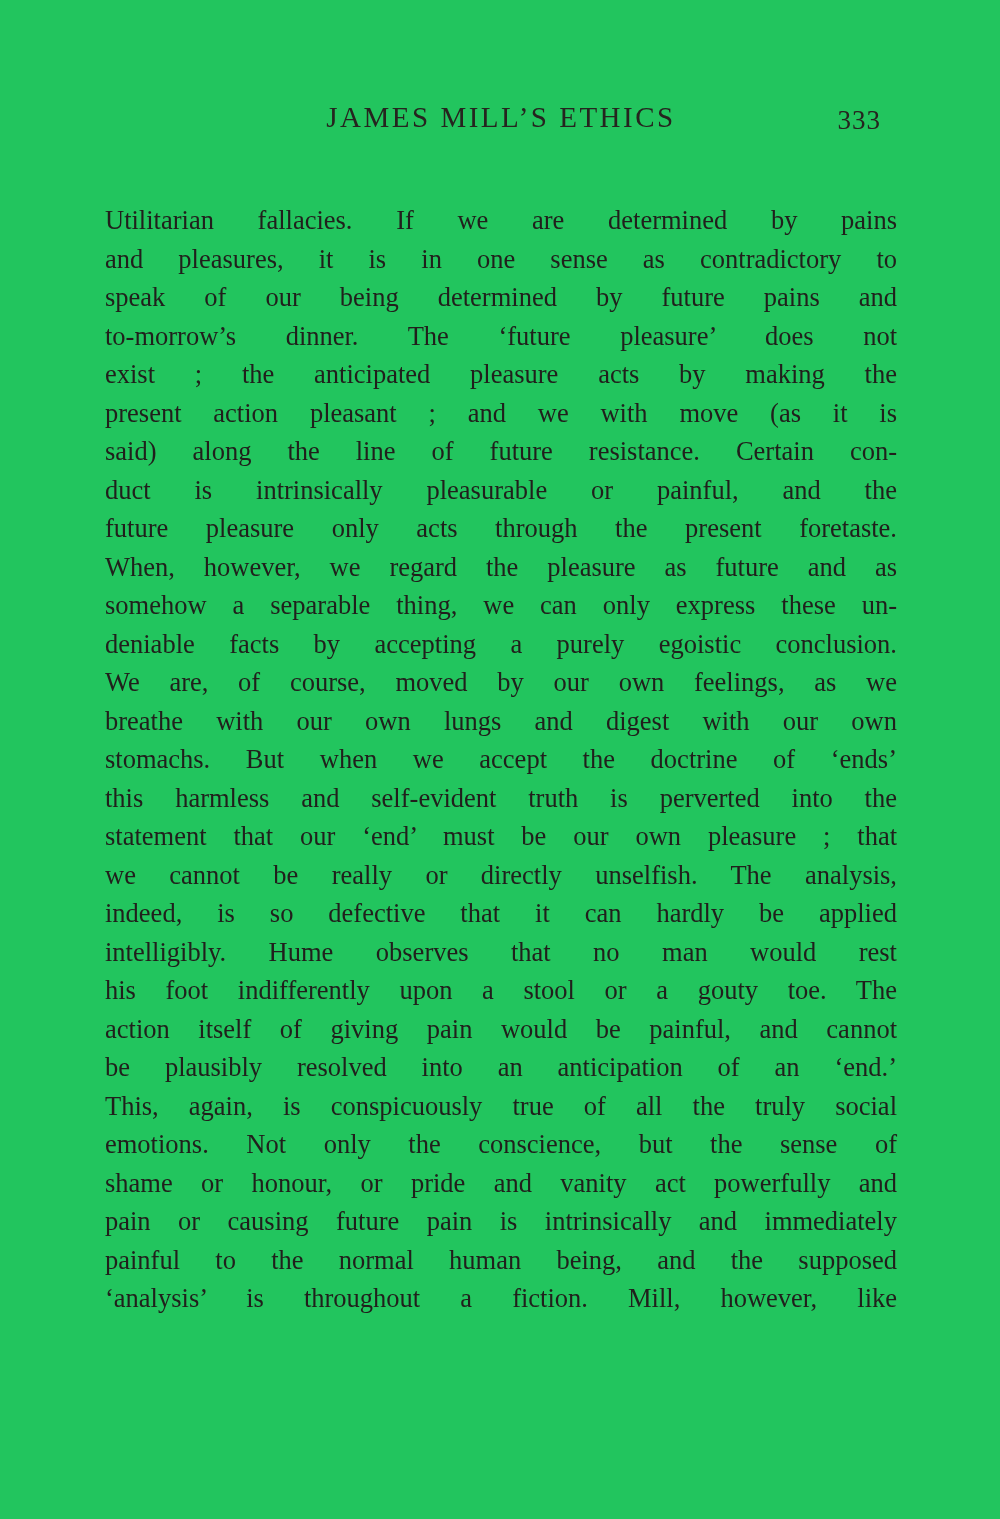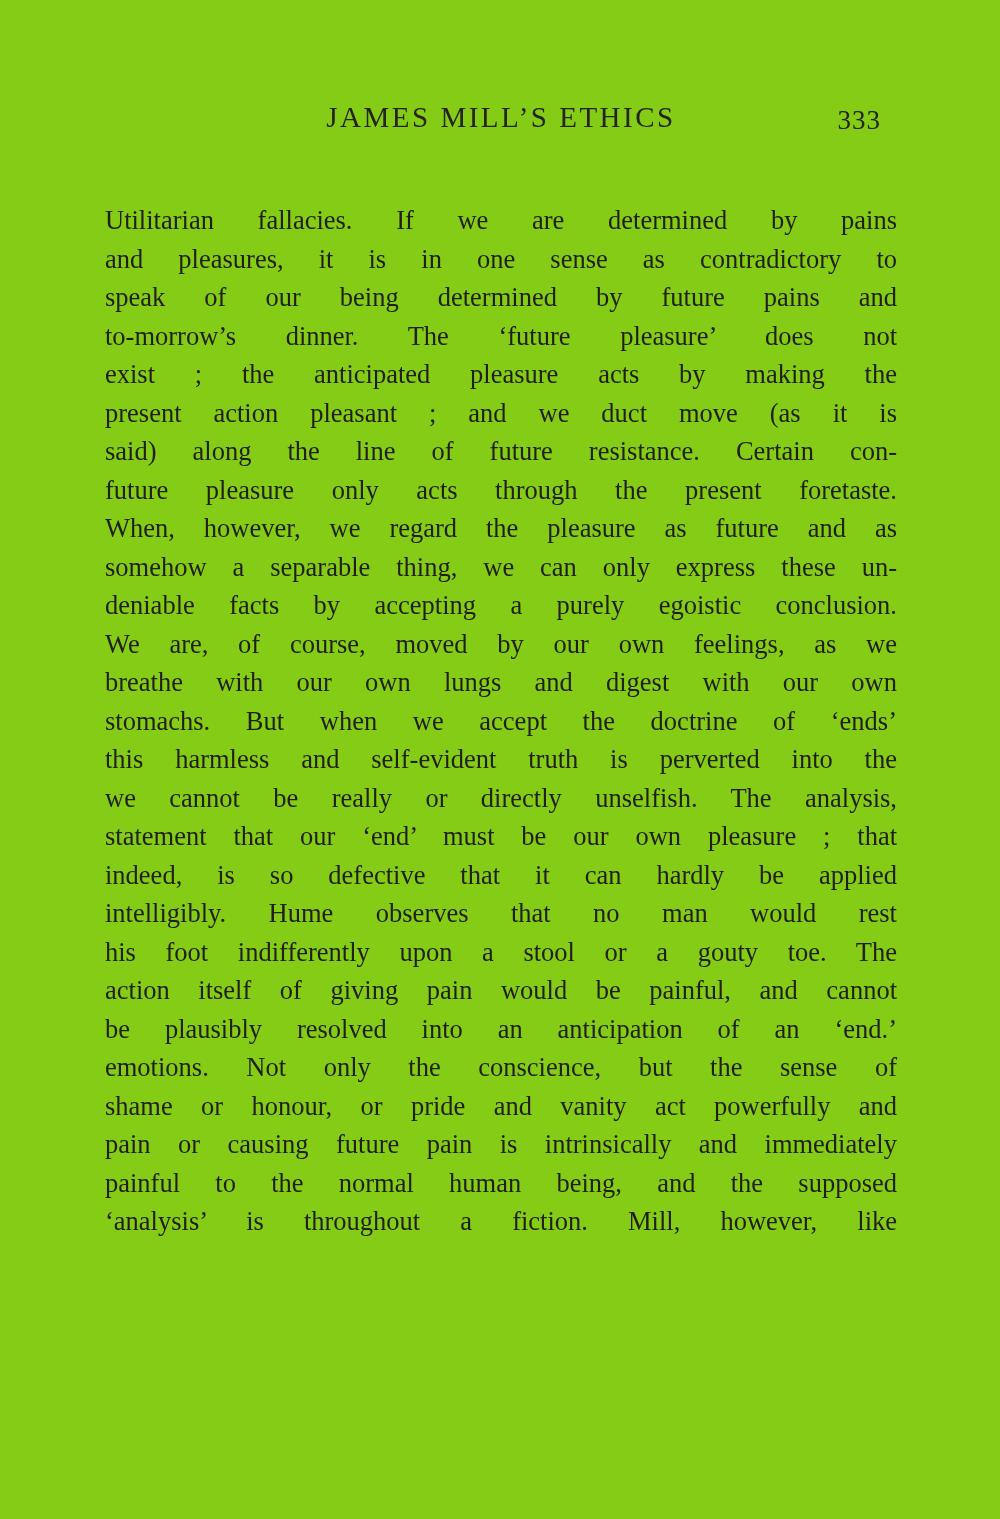--- a/index.html
+++ b/index.html
@@ -5,21 +5,21 @@
   html, body {
     margin: 0;
     padding: 0;
     background: #e9e7e2;
   }
   .page {
     position: relative;
     width: 1000px;
     height: 1519px;
     margin: 0 auto;
-    background: #84cc16;
+    background: #22c55e;
     font-family: "Liberation Serif", serif;
     color: #211f1c;
     overflow: hidden;
   }
   .header {
     position: absolute;
     top: 101px;
     left: 105px;
     right: 103px;
     height: 42px;
@@ -65,36 +65,38 @@
   <div class="header">
     <span class="running-title">JAMES MILL’S ETHICS</span>
     <span class="page-number">333</span>
   </div>
   <div class="body-text" id="body-lines">
       <div class="line">Utilitarian fallacies.  If we are determined by pains</div>
       <div class="line">and pleasures, it is in one sense as contradictory to</div>
       <div class="line">speak of our being determined by future pains and</div>
       <div class="line">to-morrow’s dinner.  The ‘future pleasure’ does not</div>
       <div class="line">exist ; the anticipated pleasure acts by making the</div>
-      <div class="line">present action pleasant ; and we duct move (as it is</div>
+      <div class="line">present action pleasant ; and we with move (as it is</div>
       <div class="line">said) along the line of future resistance.  Certain con-</div>
+      <div class="line">duct is intrinsically pleasurable or painful, and the</div>
       <div class="line">future pleasure only acts through the present foretaste.</div>
       <div class="line">When, however, we regard the pleasure as future and as</div>
       <div class="line">somehow a separable thing, we can only express these un-</div>
       <div class="line">deniable facts by accepting a purely egoistic conclusion.</div>
       <div class="line">We are, of course, moved by our own feelings, as we</div>
       <div class="line">breathe with our own lungs and digest with our own</div>
       <div class="line">stomachs.  But when we accept the doctrine of ‘ends’</div>
       <div class="line">this harmless and self-evident truth is perverted into the</div>
+      <div class="line">statement that our ‘end’ must be our own pleasure ; that</div>
       <div class="line">we cannot be really or directly unselfish.  The analysis,</div>
-      <div class="line">statement that our ‘end’ must be our own pleasure ; that</div>
       <div class="line">indeed, is so defective that it can hardly be applied</div>
       <div class="line">intelligibly.  Hume observes that no man would rest</div>
       <div class="line">his foot indifferently upon a stool or a gouty toe.  The</div>
       <div class="line">action itself of giving pain would be painful, and cannot</div>
       <div class="line">be plausibly resolved into an anticipation of an ‘end.’</div>
+      <div class="line">This, again, is conspicuously true of all the truly social</div>
       <div class="line">emotions.  Not only the conscience, but the sense of</div>
       <div class="line">shame or honour, or pride and vanity act powerfully and</div>
       <div class="line">pain or causing future pain is intrinsically and immediately</div>
       <div class="line">painful to the normal human being, and the supposed</div>
       <div class="line">‘analysis’ is throughout a fiction.  Mill, however, like</div>
     </div>
 </div>
 
 </body></html>

